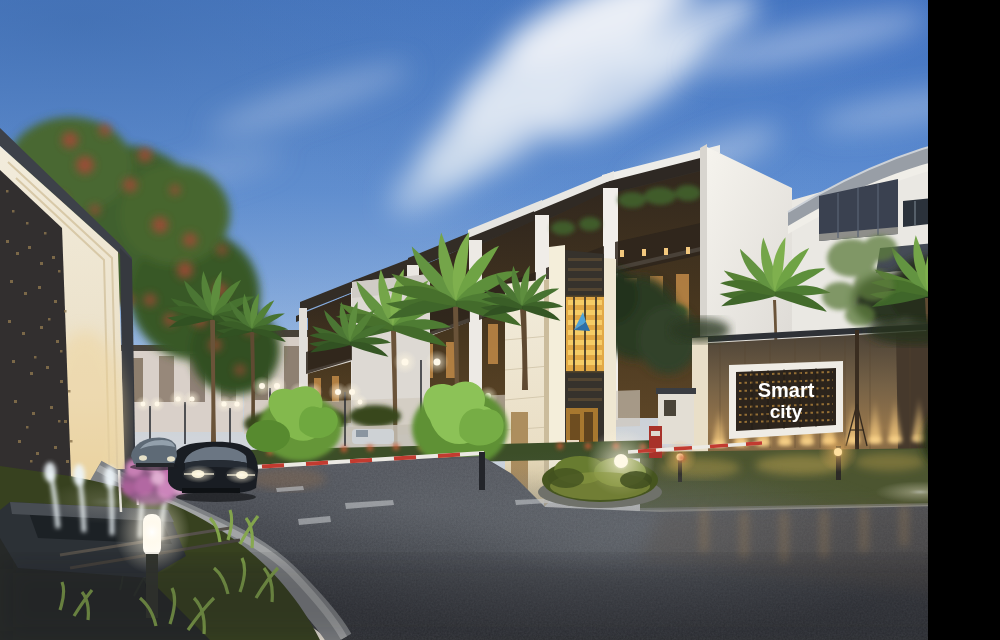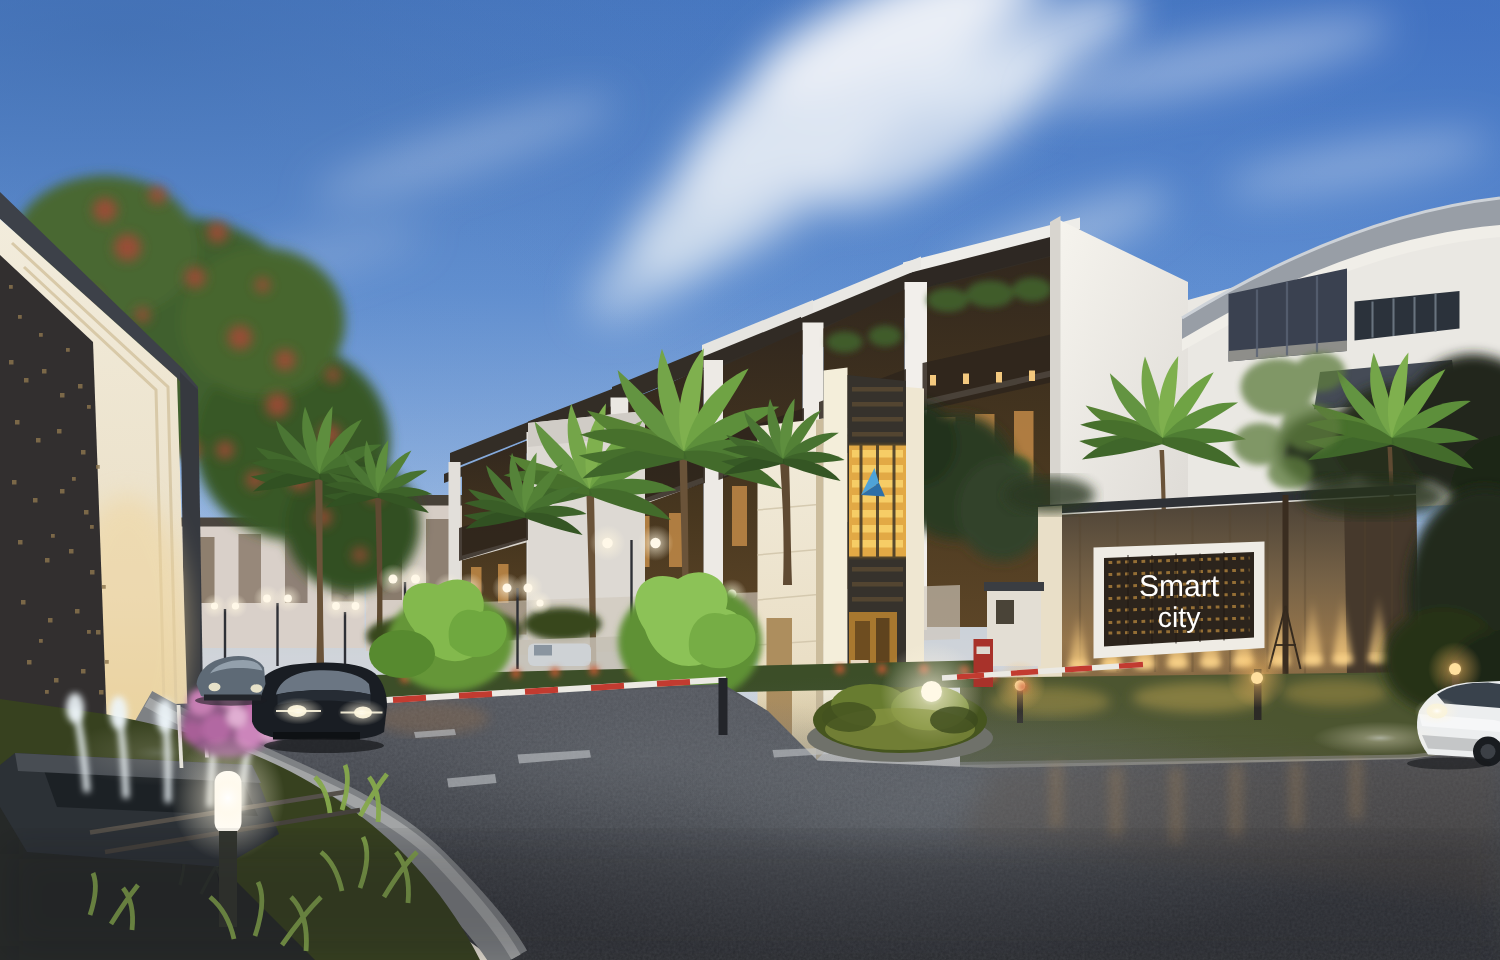--- a/index.html
+++ b/index.html
@@ -1,16 +1,16 @@
 <!DOCTYPE html>
 <html><head>
 <meta charset="utf-8">
 <style>
 html,body{margin:0;padding:0;background:#000;}
-#scene{width:1000px;height:640px;position:relative;overflow:hidden;font-family:"Liberation Sans", sans-serif;}
+#scene{width:928px;height:640px;position:relative;overflow:hidden;font-family:"Liberation Sans", sans-serif;font-weight:bold;}
 </style>
 </head>
 <body>
 <div id="scene">
 <svg width="1000" height="640" viewBox="0 0 1000 640">
 <defs>
 <linearGradient id="sky" x1="0" y1="0" x2="0" y2="1">
  <stop offset="0" stop-color="#4878c2"></stop>
  <stop offset="0.30" stop-color="#6593d4"></stop>
  <stop offset="0.52" stop-color="#93b4e0"></stop>

